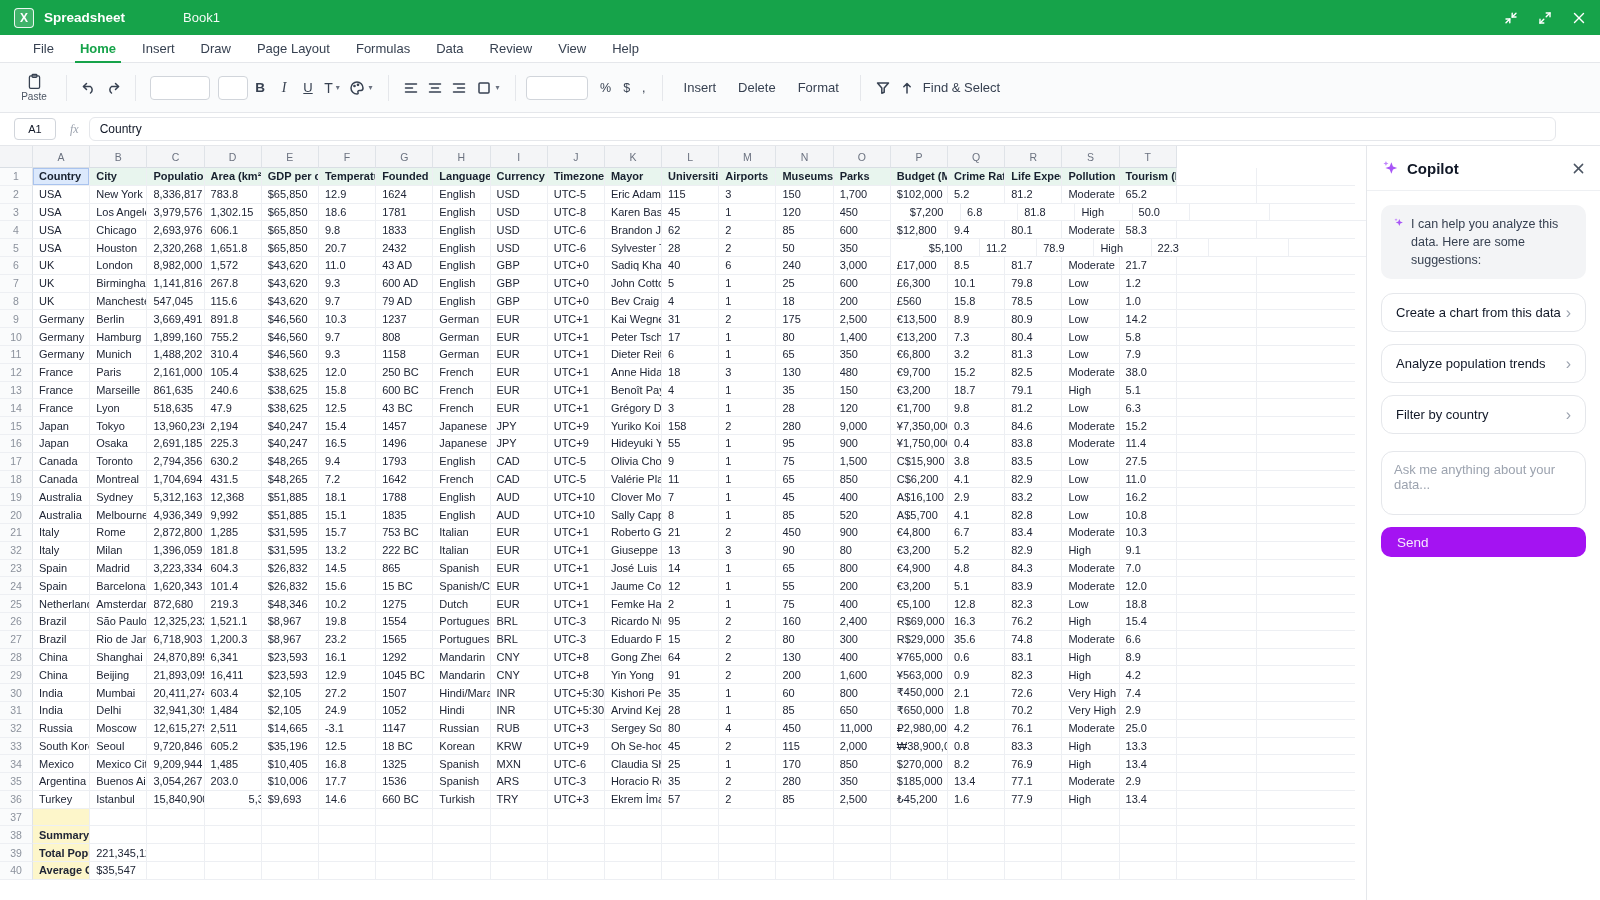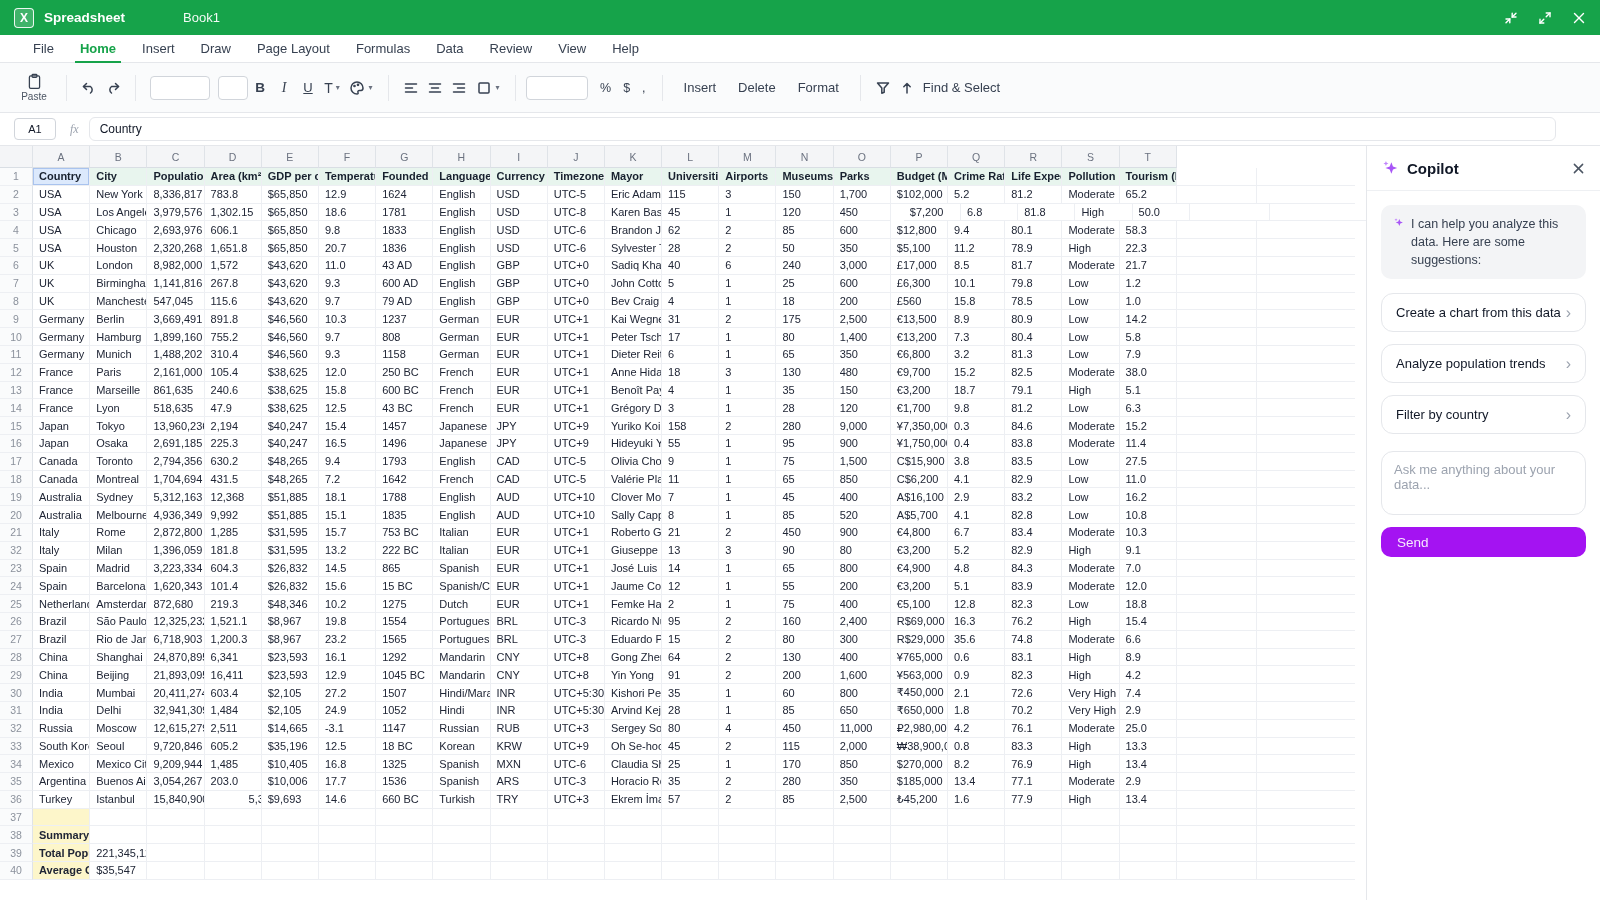--- a/index.html
+++ b/index.html
@@ -362,30 +362,30 @@
           <div class="g-fill" style="width: 98px; flex: 0 0 auto;"></div>
         </div>
         <div class="g-row">
           <div class="g-rowhdr" style="width: 33px; flex: 0 0 auto;">5</div>
           <div class="g-cell" style="width: 57.2px; flex: 0 0 auto;">USA</div>
           <div class="g-cell" style="width: 57.2px; flex: 0 0 auto;">Houston</div>
           <div class="g-cell" style="width: 57.2px; flex: 0 0 auto;">2,320,268</div>
           <div class="g-cell" style="width: 57.2px; flex: 0 0 auto;">1,651.8</div>
           <div class="g-cell" style="width: 57.2px; flex: 0 0 auto;">$65,850</div>
           <div class="g-cell" style="width: 57.2px; flex: 0 0 auto;">20.7</div>
-          <div class="g-cell" style="width: 57.2px; flex: 0 0 auto;">1836</div>
+          <div class="g-cell" style="width: 57.2px; flex: 0 0 auto;">2432</div>
           <div class="g-cell" style="width: 57.2px; flex: 0 0 auto;">English</div>
           <div class="g-cell" style="width: 57.2px; flex: 0 0 auto;">USD</div>
           <div class="g-cell" style="width: 57.2px; flex: 0 0 auto;">UTC-6</div>
           <div class="g-cell" style="width: 57.2px; flex: 0 0 auto;">Sylvester Turner</div>
           <div class="g-cell" style="width: 57.2px; flex: 0 0 auto;">28</div>
           <div class="g-cell" style="width: 57.2px; flex: 0 0 auto;">2</div>
           <div class="g-cell" style="width: 57.2px; flex: 0 0 auto;">50</div>
           <div class="g-cell" style="width: 57.2px; flex: 0 0 auto;">350</div>
-          <div class="g-cell" style="width: 57.2px; flex: 0 0 auto;">$5,100</div>
+          <div class="g-cell" style="width: 57.2px; flex: 0 0 auto; margin-left: 32px;">$5,100</div>
           <div class="g-cell" style="width: 57.2px; flex: 0 0 auto;">11.2</div>
           <div class="g-cell" style="width: 57.2px; flex: 0 0 auto;">78.9</div>
           <div class="g-cell" style="width: 57.2px; flex: 0 0 auto;">High</div>
           <div class="g-cell" style="width: 57.2px; flex: 0 0 auto;">22.3</div>
           <div class="g-fill g-fa" style="width: 80px; flex: 0 0 auto;"></div>
           <div class="g-fill" style="width: 98px; flex: 0 0 auto;"></div>
         </div>
         <div class="g-row">
           <div class="g-rowhdr" style="width: 33px; flex: 0 0 auto;">6</div>
           <div class="g-cell" style="width: 57.2px; flex: 0 0 auto;">UK</div>

